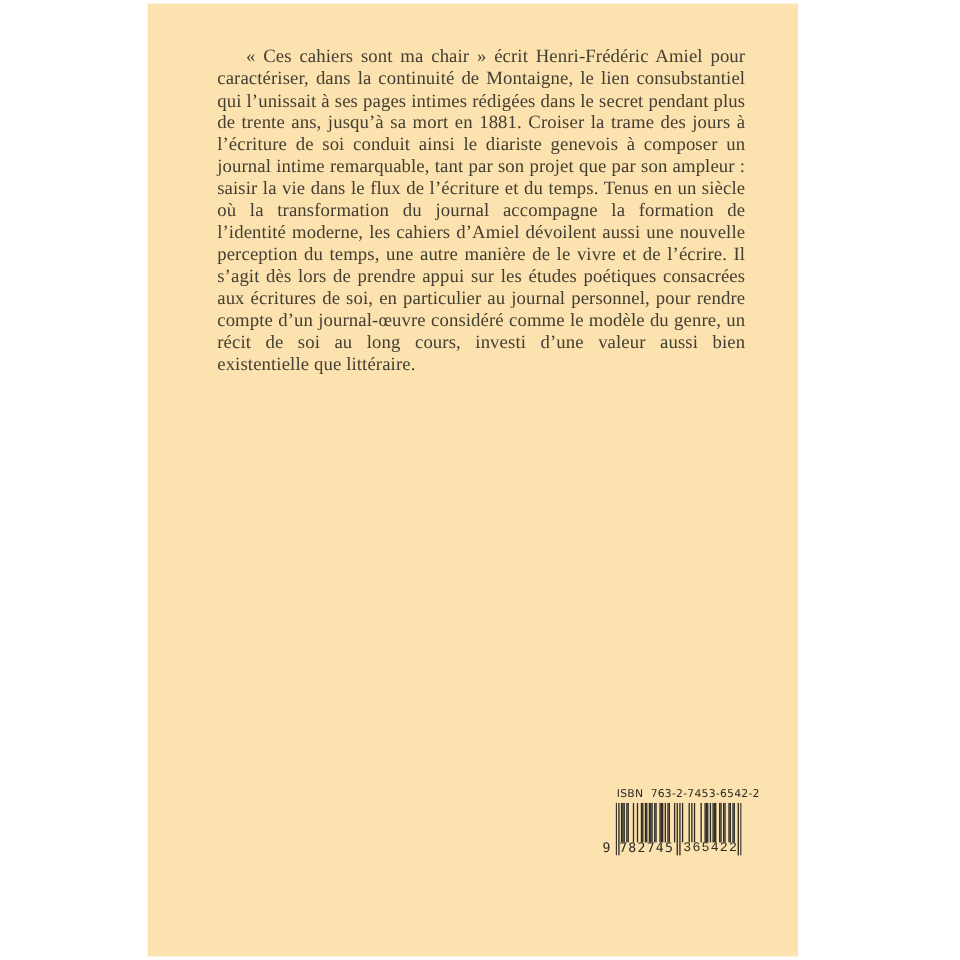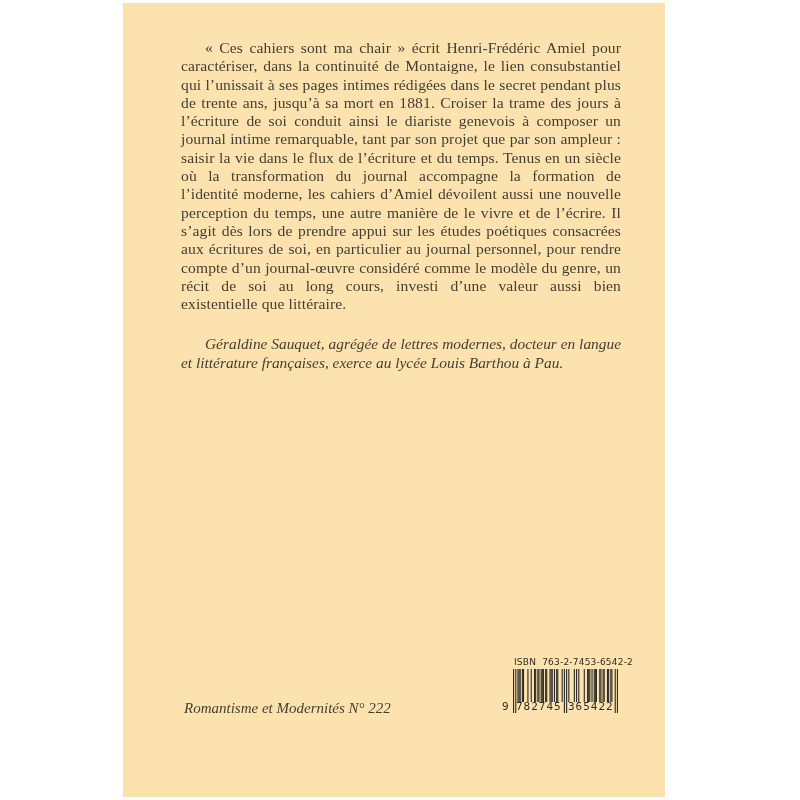--- a/index.html
+++ b/index.html
@@ -90,33 +90,31 @@
     position: absolute;
     top: 32px;
     font-family: "DejaVu Sans Mono", monospace;
     font-size: 11px;
     line-height: 12px;
     letter-spacing: 1px;
     color: #2e2c26;
   }
   .bc-first { left: 1px; width: 10px; letter-spacing: 0; }
   .bc-left  { left: 15px; width: 46px; text-align: left; }
-  .bc-right { left: 67px; width: 47px; text-align: left; }
+  .bc-right { left: 67px; width: 47px; text-align: right; font-family: Liberation Mono, monospace; }
 </style>
 </head>
 <body>
 
 <div class="page">
   <div class="cover" style="background-color: rgb(252, 226, 174); color: rgb(67, 62, 51);">
 
     <p class="blurb">«&nbsp;Ces cahiers sont ma chair&nbsp;» écrit Henri-Frédéric Amiel pour caractériser, dans la continuité de Montaigne, le lien consubstantiel qui l’unissait à ses pages intimes rédigées dans le secret pendant plus de trente ans, jusqu’à sa mort en 1881. Croiser la trame des jours à l’écriture de soi conduit ainsi le diariste genevois à composer un journal intime remarquable, tant par son projet que par son ampleur&nbsp;: saisir la vie dans le flux de l’écriture et du temps. Tenus en un siècle où la transformation du journal accompagne la formation de l’identité moderne, les cahiers d’Amiel dévoilent aussi une nouvelle perception du temps, une autre manière de le vivre et de l’écrire. Il s’agit dès lors de prendre appui sur les études poétiques consacrées aux écritures de soi, en particulier au journal personnel, pour rendre compte d’un journal-œuvre considéré comme le modèle du genre, un récit de soi au long cours, investi d’une valeur aussi bien existentielle que littéraire.</p>
 
-    <p class="bio">Géraldine Sauquet, agrégée de lettres modernes, docteur en langue et littérature françaises, exerce au lycée Louis Barthou à Pau.</p>
 
-    <div class="series">Romantisme et Modernités N° 222</div>
 
     <div class="barcode">
       <div class="isbn-line">ISBN  763-2-7453-6542-2</div>
       <div class="bars-wrap">
         <svg id="ean-svg" class="ean" viewBox="0 0 95 44" preserveAspectRatio="none">
             <rect x="0" y="0" width="1" height="44" fill="#2e2c26"></rect>
             <rect x="2" y="0" width="1" height="44" fill="#2e2c26"></rect>
             <rect x="4" y="0" width="1" height="33" fill="#2e2c26"></rect>
             <rect x="5" y="0" width="1" height="33" fill="#2e2c26"></rect>
             <rect x="6" y="0" width="1" height="33" fill="#2e2c26"></rect>

